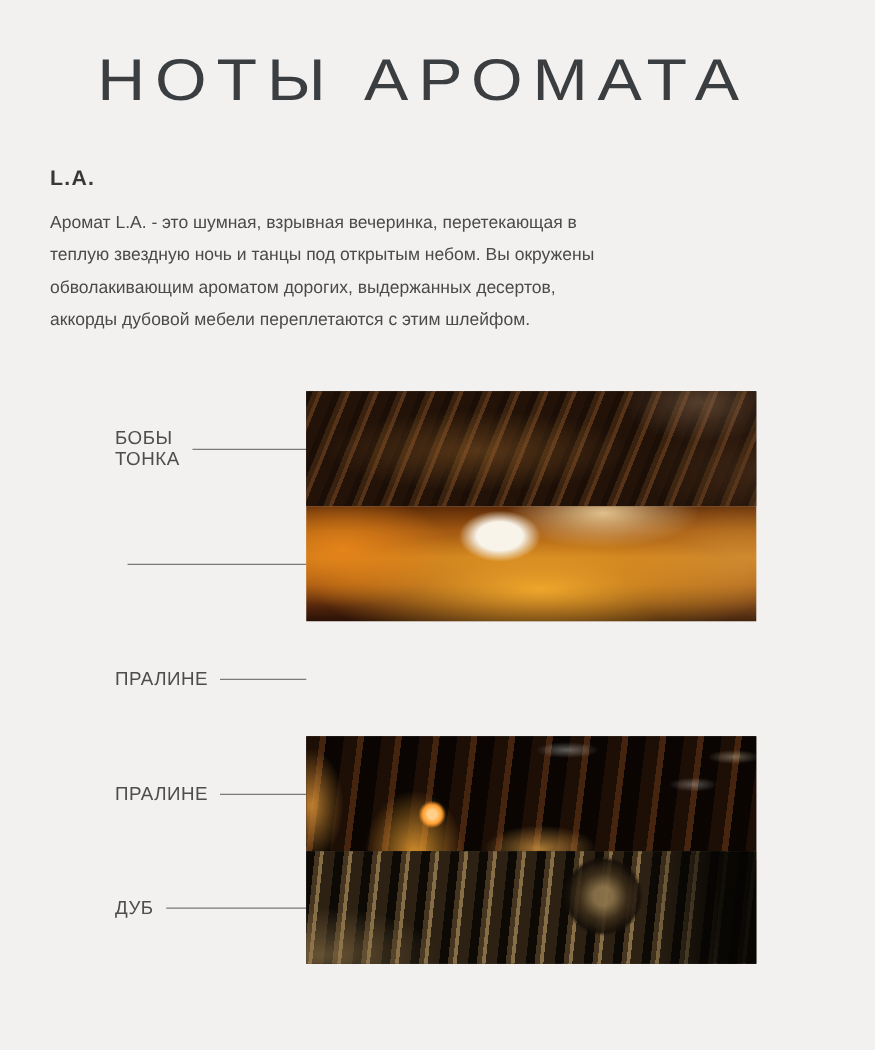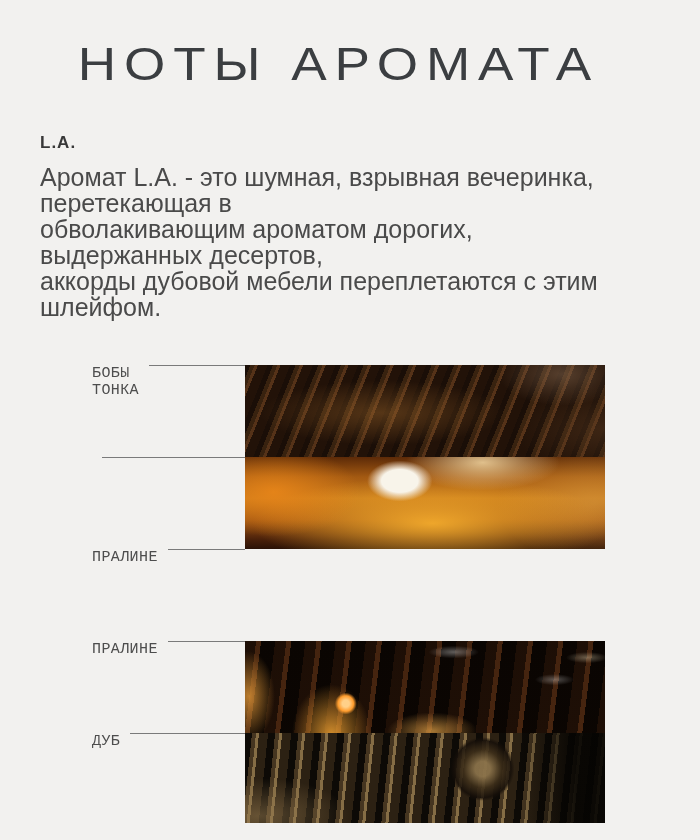--- a/index.html
+++ b/index.html
@@ -29,34 +29,33 @@
   
   .intro{ margin:42px 40px 0 40px; }
   .fragrance-name{
     font-size:17px;
     font-weight:700;
     letter-spacing:1px;
     color:#383838;
     margin-bottom:11px;
   }
   .fragrance-description{
-    font-size:25px;
+    font-size:14px;
     line-height:26px;
     color:#4a4a4a;
   }
   .fragrance-description span{ display:block; }
   
   .notes{
     margin:45px 72px 0 92px; 
   }
   .note-row{
     display:flex;
-    align-items:flex-start;
+    align-items:center;
     height:92px;
-    font-family:Liberation Mono, monospace;
   }
   .note-row:last-child{ height:90px; }
   .note-label{
     flex:none;
     font-size:15px;
     letter-spacing:.4px;
     line-height:17px;
     color:#4d4d4d;
   }
   .note-label span{ display:block; white-space:nowrap; }
@@ -131,20 +130,21 @@
 <body>
 
 <div class="page">
 
   <h1 class="page-title">НОТЫ АРОМАТА</h1>
 
   <section class="intro">
     <h2 class="fragrance-name">L.A.</h2>
     <div class="fragrance-description">
       <span>Аромат L.A. - это шумная, взрывная вечеринка, перетекающая в</span>
+      <span>теплую звездную ночь и танцы под открытым небом. Вы окружены</span>
       <span>обволакивающим ароматом дорогих, выдержанных десертов,</span>
       <span>аккорды дубовой мебели переплетаются с этим шлейфом.</span>
     </div>
   </section>
 
   <section class="notes">
 
     <div class="note-row">
       <div class="note-label">
         <span>БОБЫ</span>

